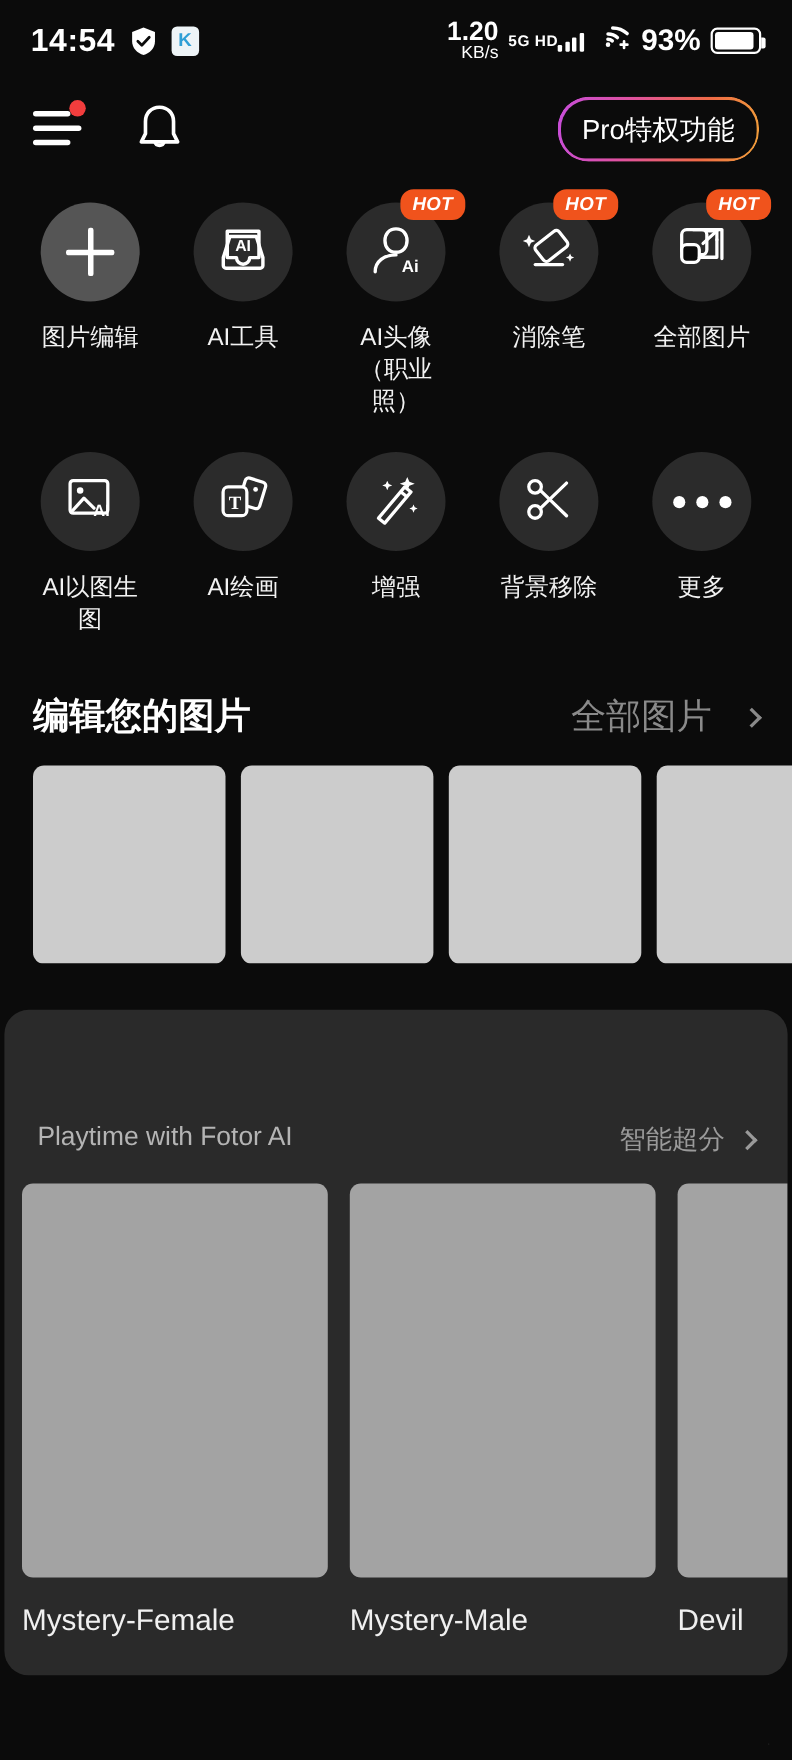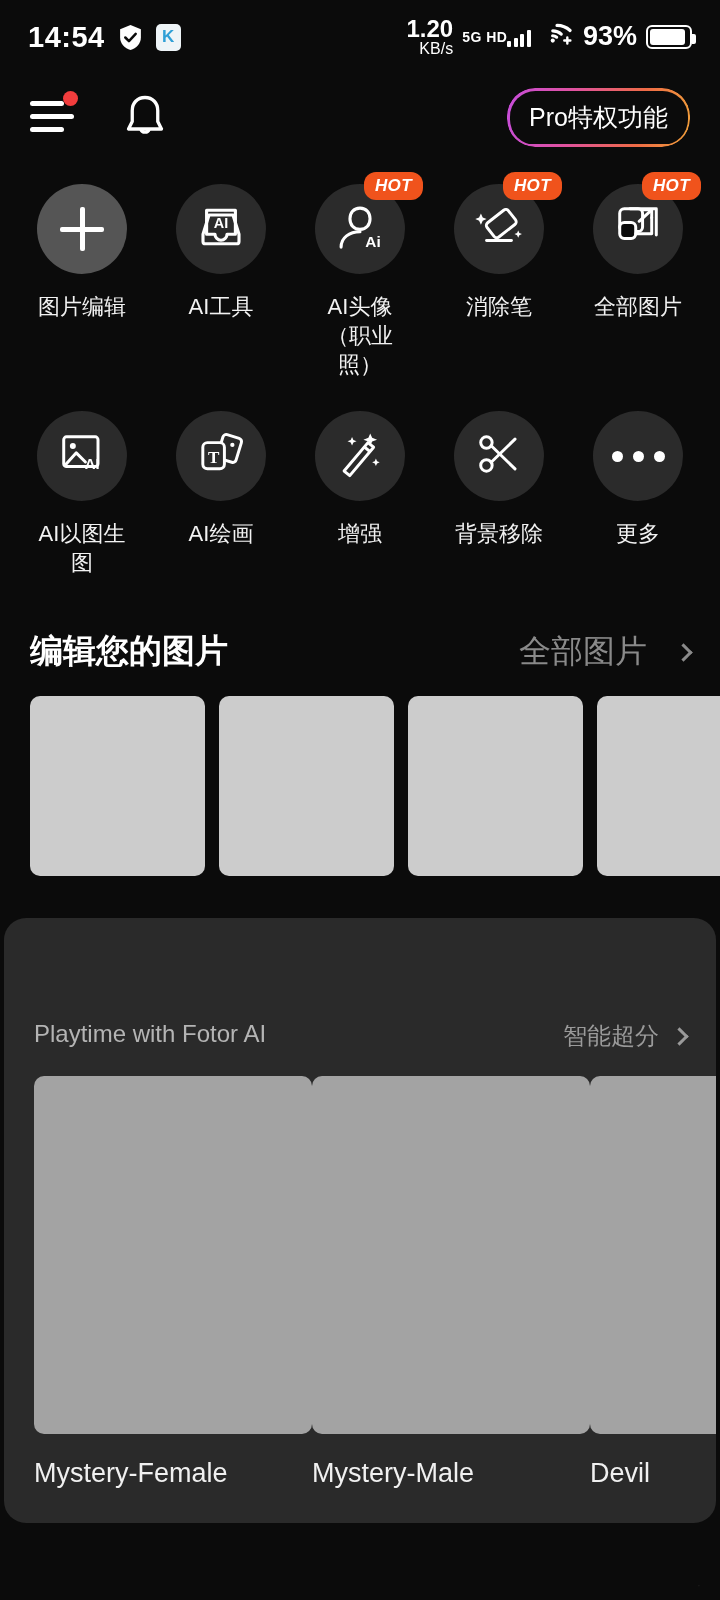--- a/index.html
+++ b/index.html
@@ -132,21 +132,21 @@
     margin:0 4px; background:#2a2a2a; border-radius:22px;
     padding:86px 0 34px 0; overflow:hidden;
   }
   .hw-title { font-size:36px; font-weight:700; padding:0 30px; letter-spacing:.2px; }
   .hw-sub-row {
     display:flex; align-items:flex-start; justify-content:space-between;
     padding:0 30px; margin-top:16px;
   }
   .hw-sub { font-size:24px; color:#b4b4b4; }
   .hw-more { display:flex; align-items:center; gap:14px; color:#9a9a9a; font-size:24px; cursor:pointer; }
-  .hw-strip { display:flex; padding:24px 30px 0 30px; overflow:hidden; }
+  .hw-strip { display:flex; gap:20px; padding:24px 30px 0 16px; overflow:hidden; }
   .hw-item { flex:0 0 auto; width:278px; }
   .hw-img { width:278px; height:358px; background:#a3a3a3; border-radius:10px; }
   .hw-name { margin-top:24px; font-size:27px; color:#f0f0f0; }
   .watermark {
     position:absolute; right:18px; bottom:8px;
     font-size:13px; color:#1c1c1c; letter-spacing:1px;
   }
 </style>
 </head>
 <body>

